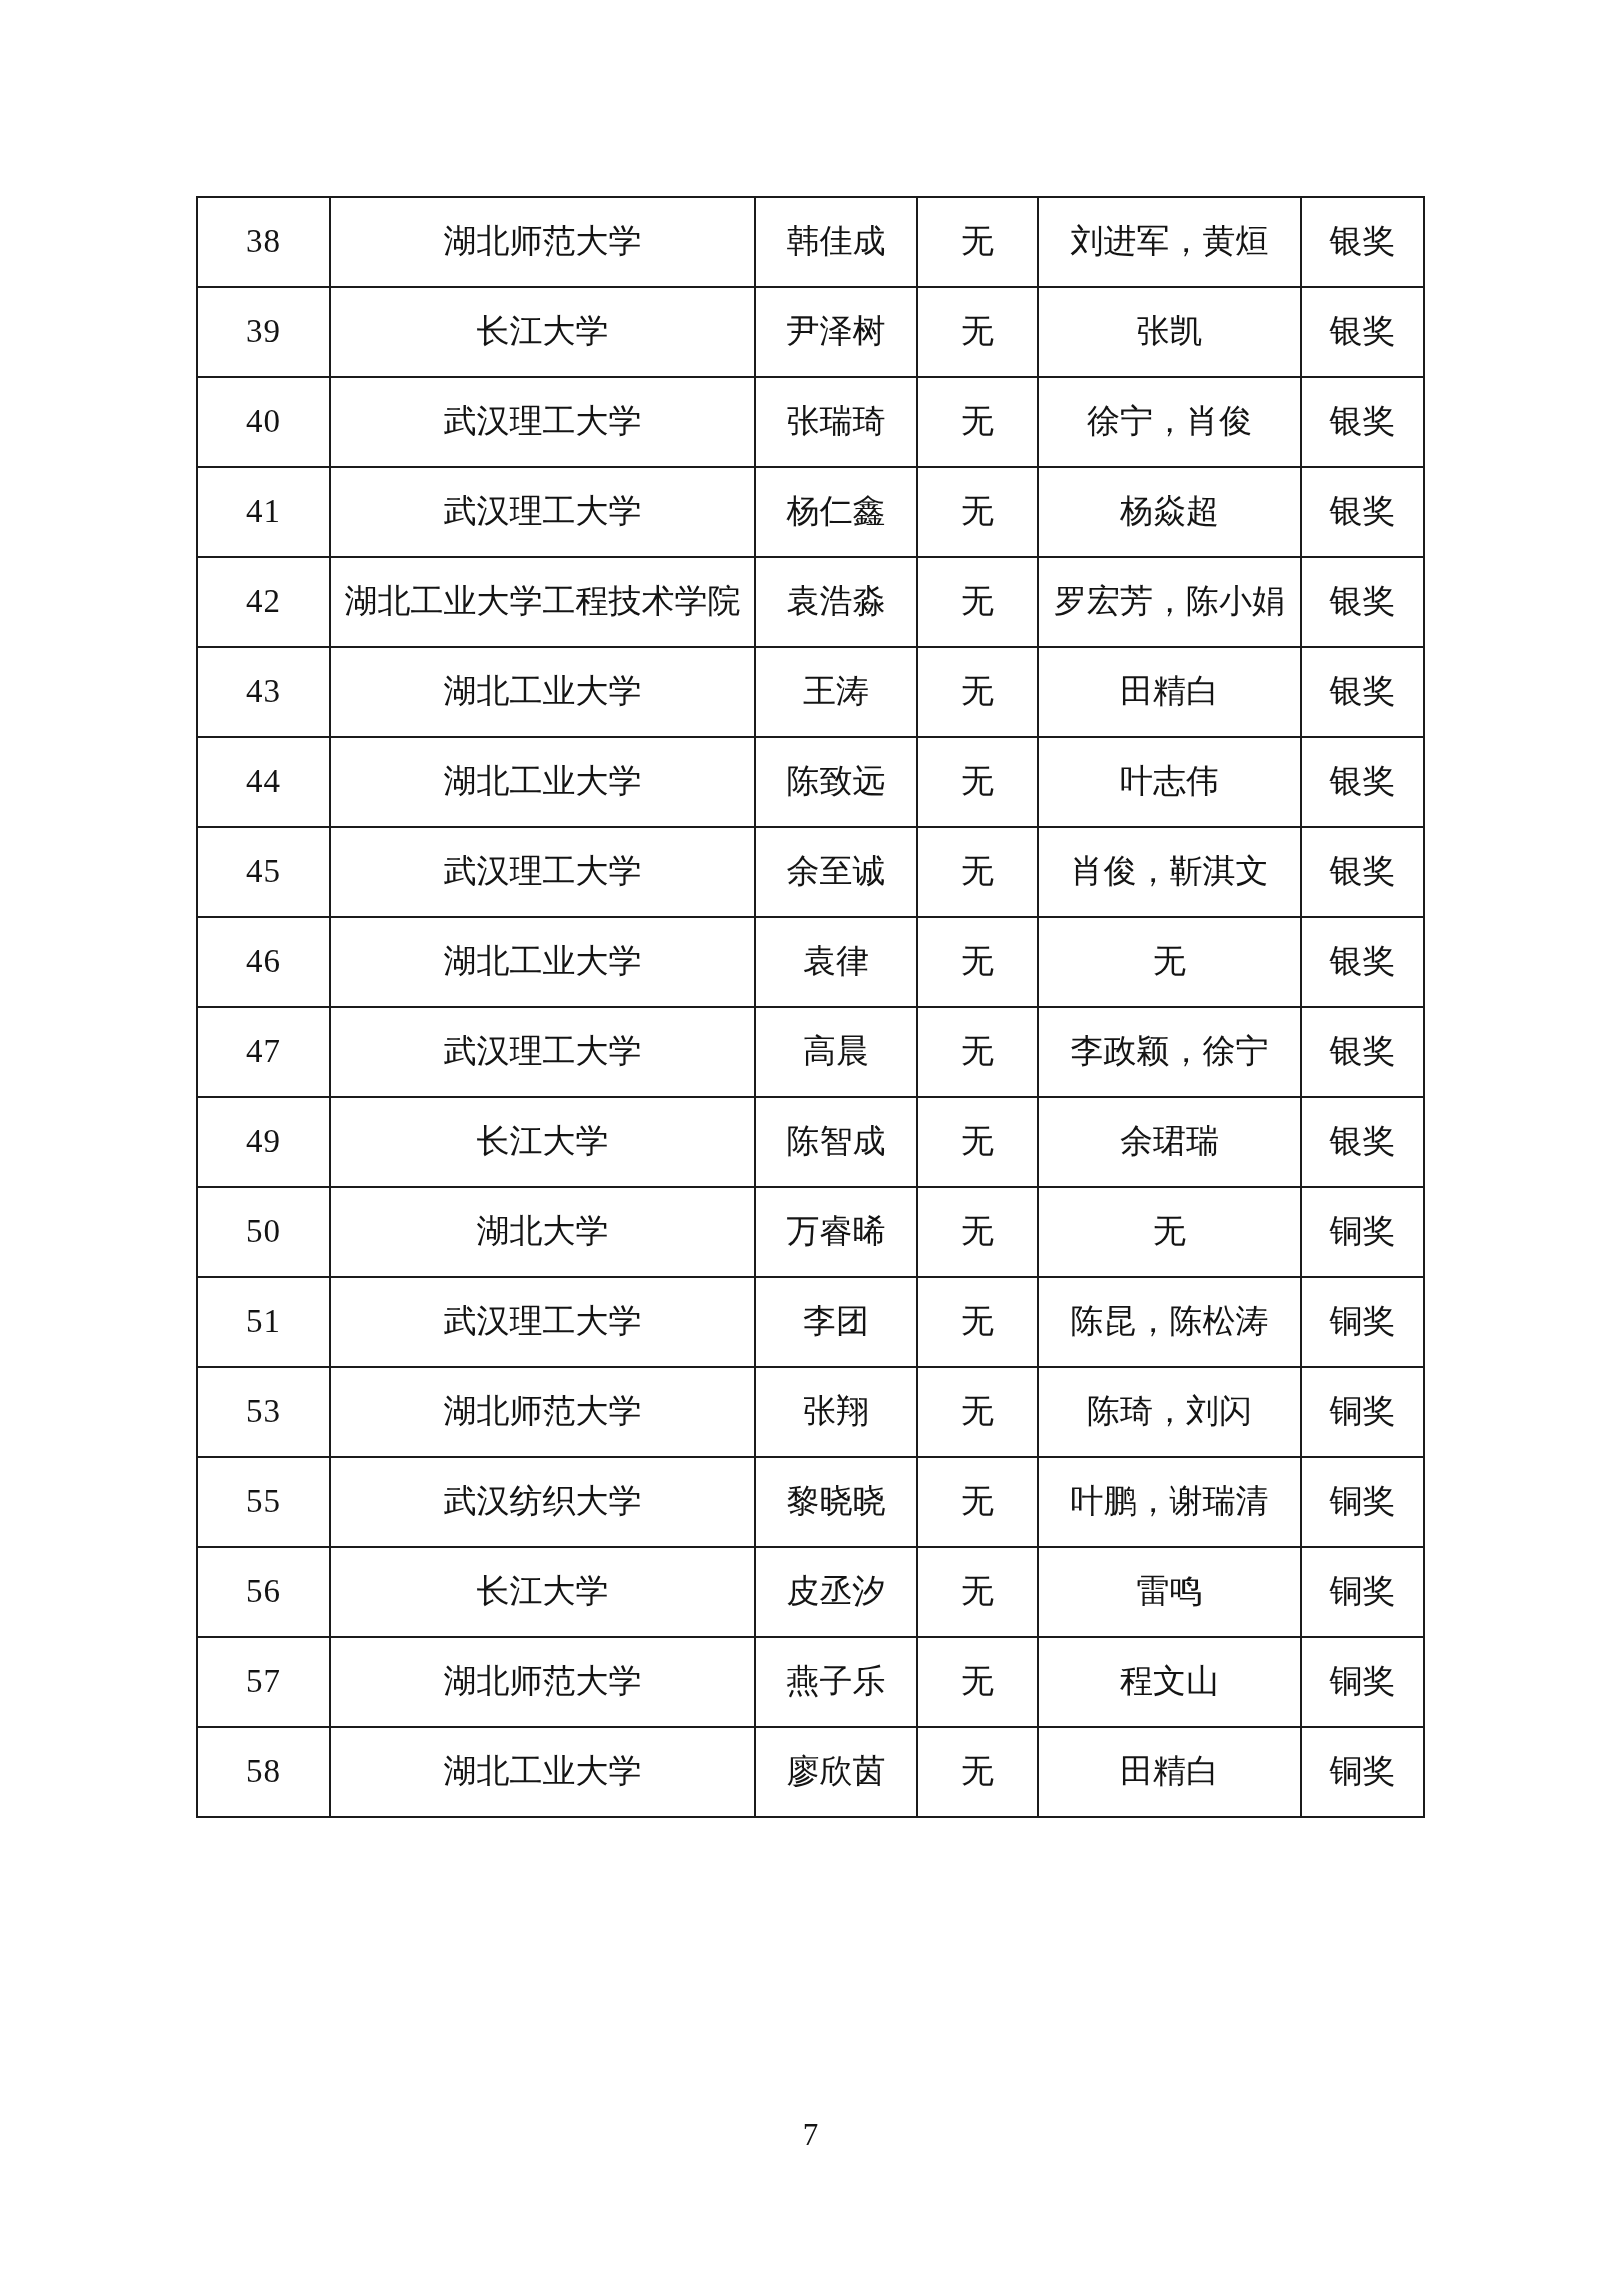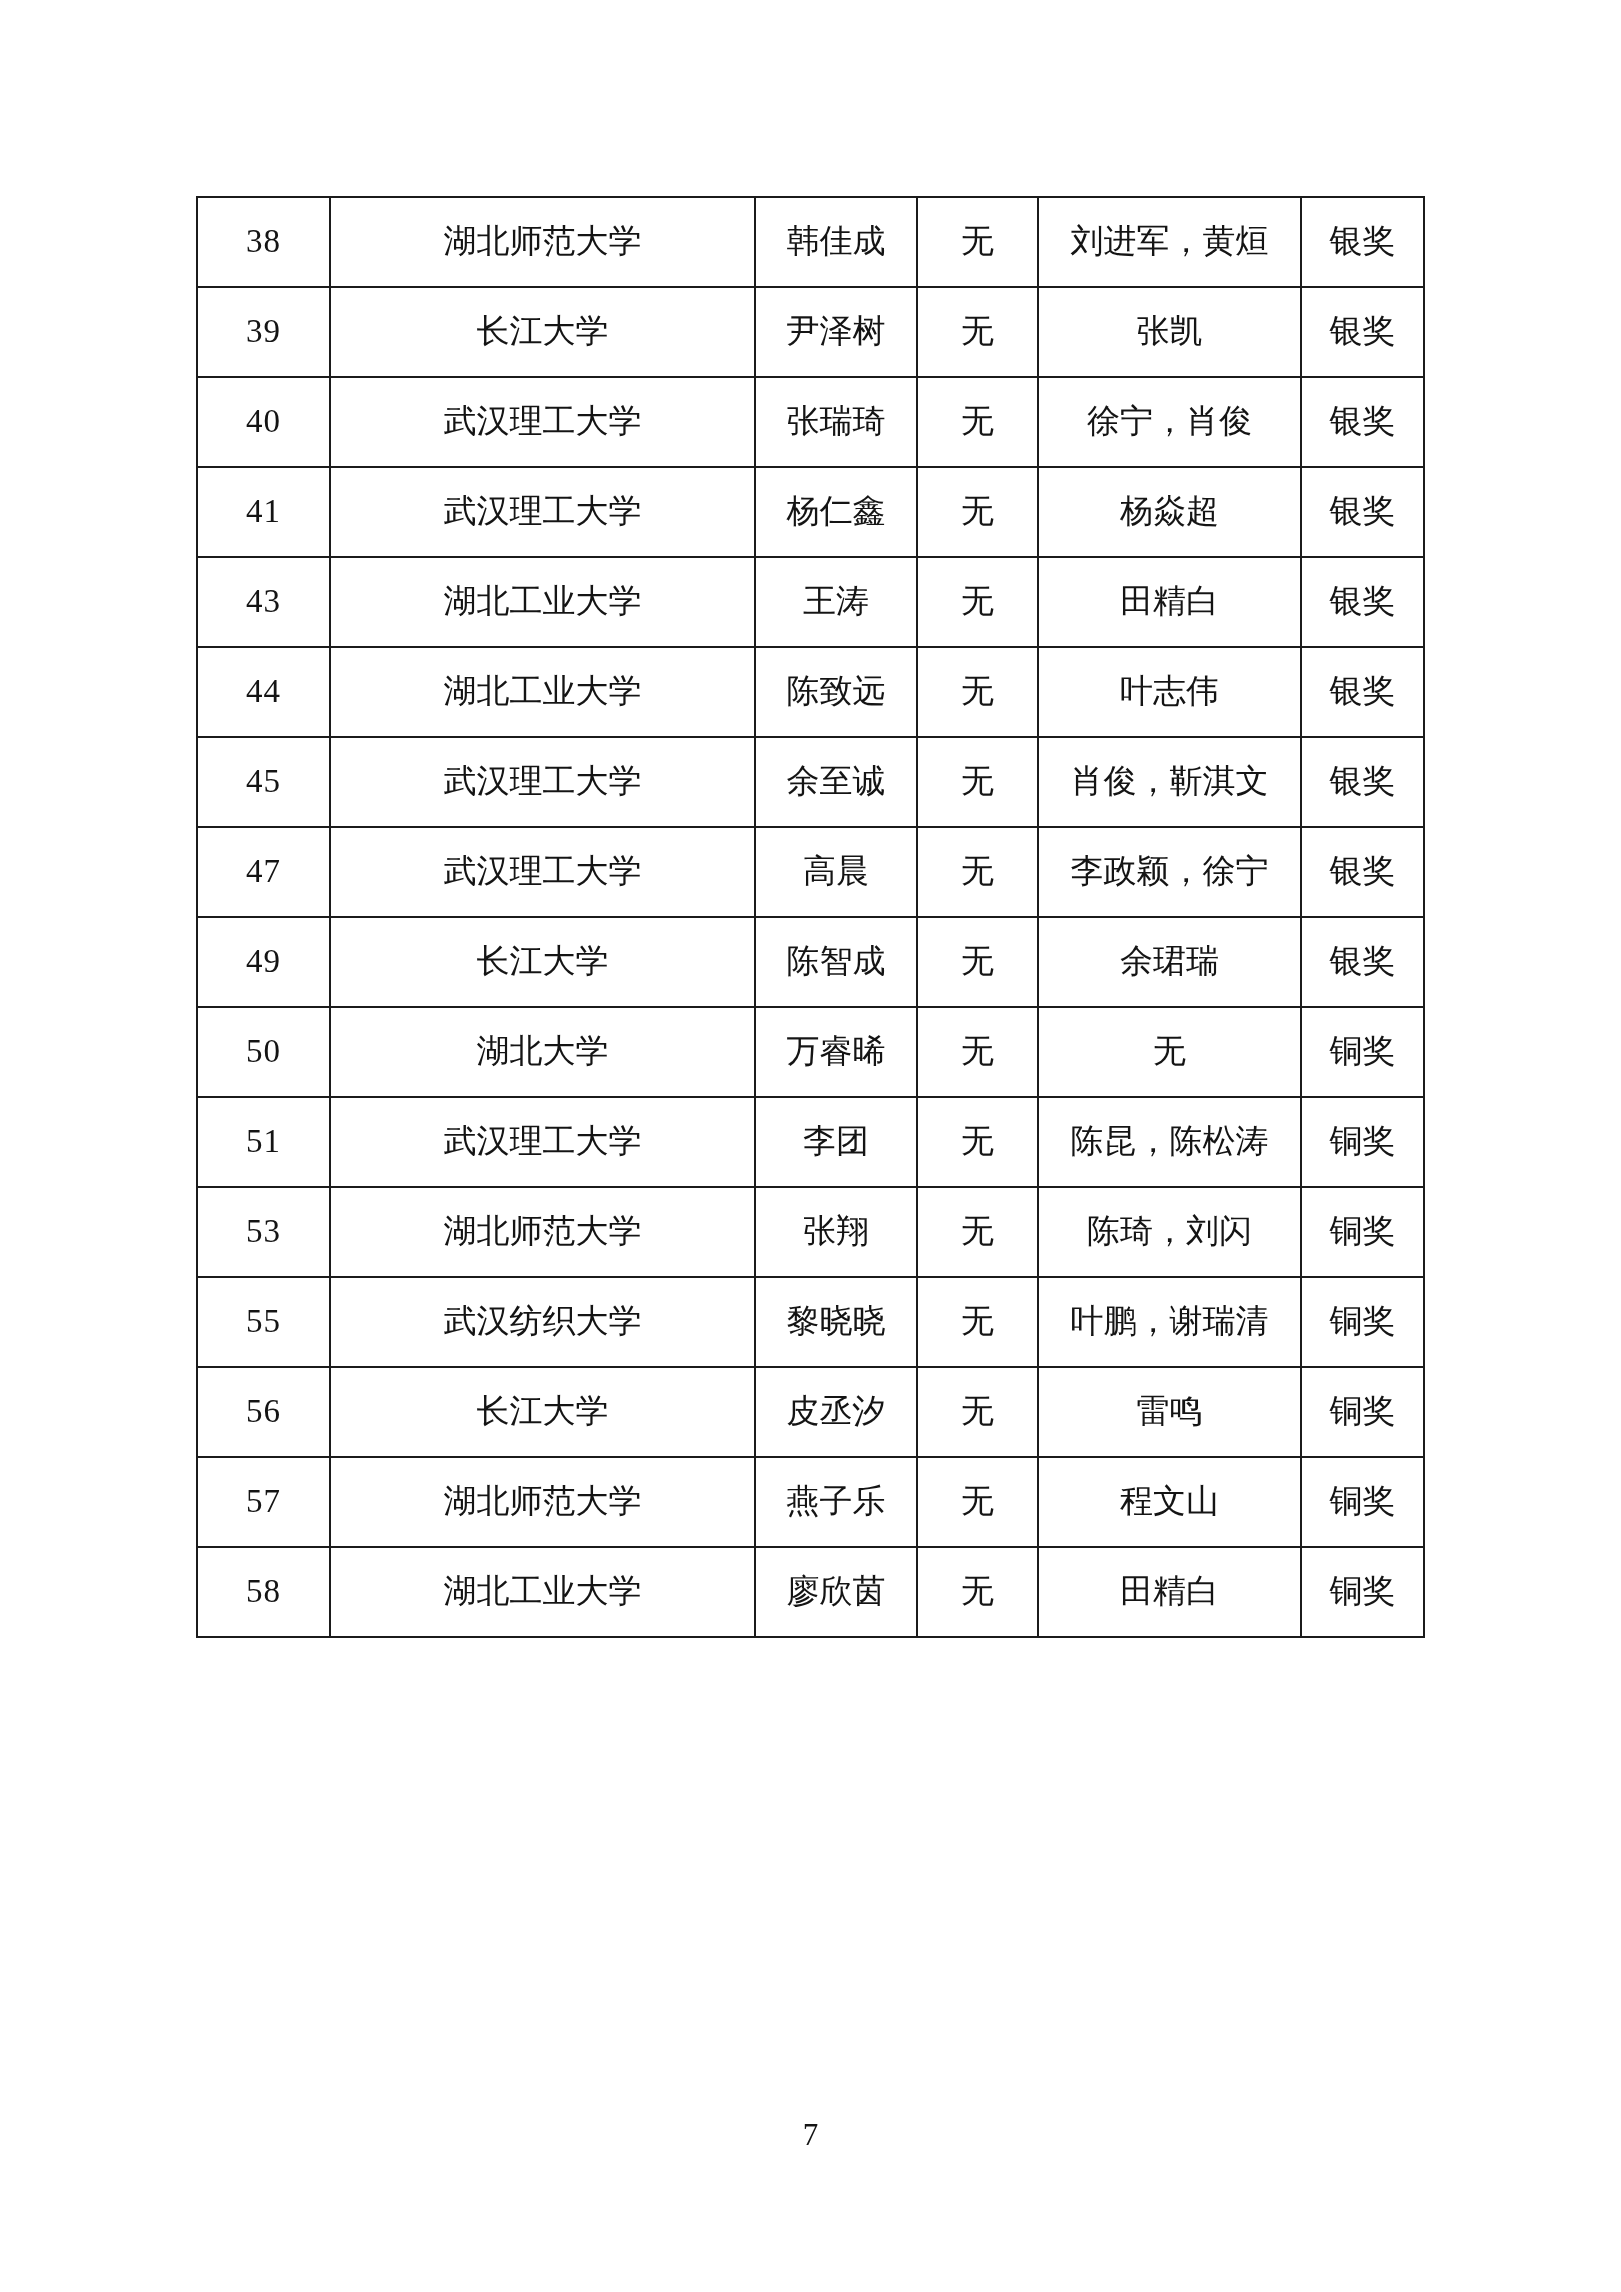--- a/index.html
+++ b/index.html
@@ -94,20 +94,28 @@
         </tr>
         <tr>
           <td class="col-no">41</td>
           <td class="col-university">武汉理工大学</td>
           <td class="col-student">杨仁鑫</td>
           <td class="col-none-field">无</td>
           <td class="col-advisors">杨焱超</td>
           <td class="col-award">银奖</td>
         </tr>
         <tr>
+          <td class="col-no">42</td>
+          <td class="col-university">湖北工业大学工程技术学院</td>
+          <td class="col-student">袁浩淼</td>
+          <td class="col-none-field">无</td>
+          <td class="col-advisors">罗宏芳，陈小娟</td>
+          <td class="col-award">银奖</td>
+        </tr>
+        <tr>
           <td class="col-no">43</td>
           <td class="col-university">湖北工业大学</td>
           <td class="col-student">王涛</td>
           <td class="col-none-field">无</td>
           <td class="col-advisors">田精白</td>
           <td class="col-award">银奖</td>
         </tr>
         <tr>
           <td class="col-no">44</td>
           <td class="col-university">湖北工业大学</td>
@@ -115,20 +123,28 @@
           <td class="col-none-field">无</td>
           <td class="col-advisors">叶志伟</td>
           <td class="col-award">银奖</td>
         </tr>
         <tr>
           <td class="col-no">45</td>
           <td class="col-university">武汉理工大学</td>
           <td class="col-student">余至诚</td>
           <td class="col-none-field">无</td>
           <td class="col-advisors">肖俊，靳淇文</td>
+          <td class="col-award">银奖</td>
+        </tr>
+        <tr>
+          <td class="col-no">46</td>
+          <td class="col-university">湖北工业大学</td>
+          <td class="col-student">袁律</td>
+          <td class="col-none-field">无</td>
+          <td class="col-advisors">无</td>
           <td class="col-award">银奖</td>
         </tr>
         <tr>
           <td class="col-no">47</td>
           <td class="col-university">武汉理工大学</td>
           <td class="col-student">高晨</td>
           <td class="col-none-field">无</td>
           <td class="col-advisors">李政颖，徐宁</td>
           <td class="col-award">银奖</td>
         </tr>

